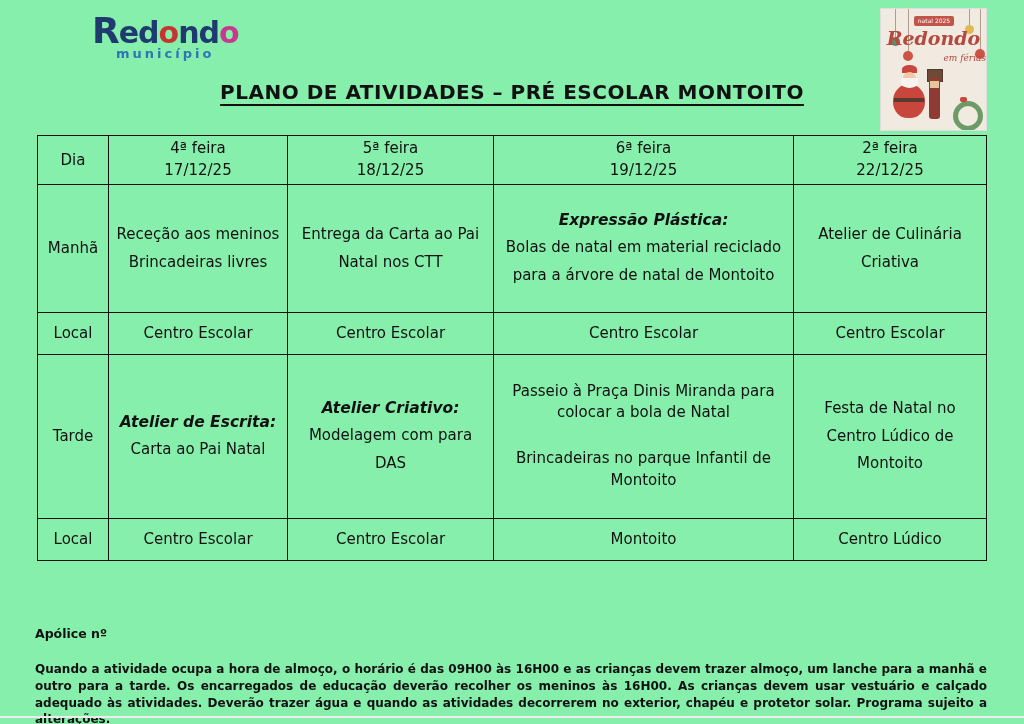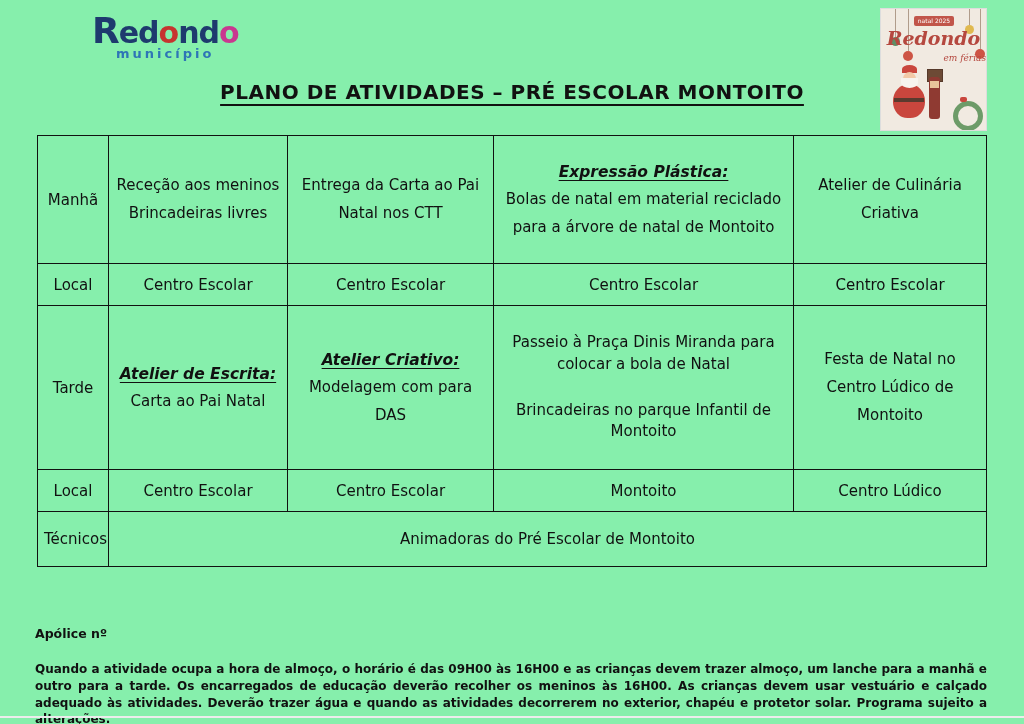--- a/index.html
+++ b/index.html
@@ -60,21 +60,21 @@
   th.rowlabel{font-weight:bold;font-size:16px;}
   th.rowlabel.small{font-size:13px;}
   th.daycol{font-weight:bold;font-size:16px;line-height:1.45;}
   tr.r-header{height:47px;}
   tr.r-manha{height:128px;}
   tr.r-local{height:42px;}
   tr.r-tarde{height:153px;}
   tr.r-tecnicos{height:55px;}
   .cell-line{margin:9px 0;line-height:1.25;}
   .cell-para{margin:24px 0;line-height:1.45;}
-  .cell-heading{margin:9px 0;font-weight:bold;font-style:italic;text-decoration:underline;text-underline-offset:3px;font-size:15.5px;}
+  .cell-heading{margin:9px 0;font-weight:bold;font-style:italic;text-underline-offset:3px;font-size:15.5px;}
   .tecnicos-cell{font-weight:bold;font-size:16px;}
   
   #footer{position:absolute;left:35px;top:626px;width:952px;}
   .policy{font-weight:bold;font-size:12.5px;margin-bottom:20px;}
   .note{font-weight:bold;font-size:12px;line-height:1.4;text-align:justify;}
   #bottom-line{position:absolute;left:0;top:716px;width:1024px;height:2px;background:#ececec;}
 </style>
 </head>
 <body>
 
@@ -118,20 +118,39 @@
 
   <table id="plan-table">
     <colgroup>
       <col style="width:71px">
         <col style="width:179px">
         <col style="width:206px">
         <col style="width:300px">
         <col style="width:193px">
     </colgroup>
     <tbody>
+        <tr class="r-header">
+      <th class="rowlabel">Dia</th>
+      <th class="daycol">
+        <div>4ª feira</div>
+        <div>17/12/25</div>
+      </th>
+      <th class="daycol">
+        <div>5ª feira</div>
+        <div>18/12/25</div>
+      </th>
+      <th class="daycol">
+        <div>6ª feira</div>
+        <div>19/12/25</div>
+      </th>
+      <th class="daycol">
+        <div>2ª feira</div>
+        <div>22/12/25</div>
+      </th>
+    </tr>
 
     <tr class="r-manha">
       <th class="rowlabel">Manhã</th>
       <td>
         <div class="cell-line">Receção aos meninos</div>
         <div class="cell-line">Brincadeiras livres</div>
       </td>
       <td>
         <div class="cell-line">Entrega da Carta ao Pai</div>
         <div class="cell-line">Natal nos CTT</div>
@@ -178,24 +197,20 @@
     </tr>
 
     <tr class="r-local">
       <th class="rowlabel">Local</th>
       <td>Centro Escolar</td>
       <td>Centro Escolar</td>
       <td>Montoito</td>
       <td>Centro Lúdico</td>
     </tr>
 
-    <tr class="r-tecnicos">
-      <th class="rowlabel small">Técnicos</th>
-      <td colspan="4" class="tecnicos-cell">Animadoras do Pré Escolar de Montoito</td>
-    </tr>
   </tbody>
     </table>
 
   <div id="footer">
     <div class="policy">Apólice nº</div>
     <div class="note">Quando a atividade ocupa a hora de almoço, o horário é das 09H00 às 16H00 e as crianças devem trazer almoço, um lanche para a manhã e outro para a tarde.  Os encarregados de educação deverão recolher os meninos às 16H00. As crianças devem usar vestuário e calçado adequado às atividades. Deverão trazer água e quando as atividades decorrerem no exterior, chapéu e protetor solar. Programa sujeito a alterações.</div>
   </div>
 
   <div id="bottom-line"></div>
 </div>

